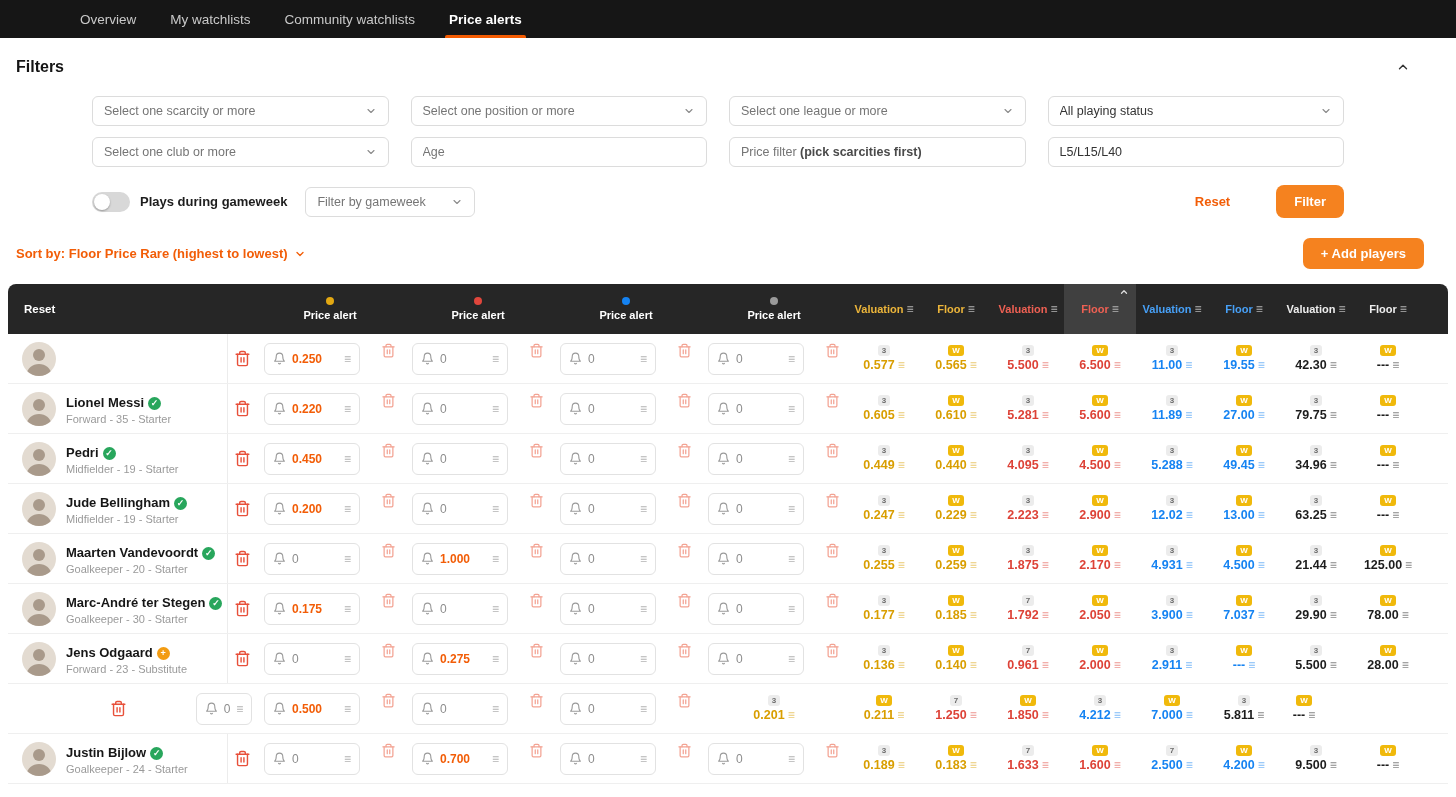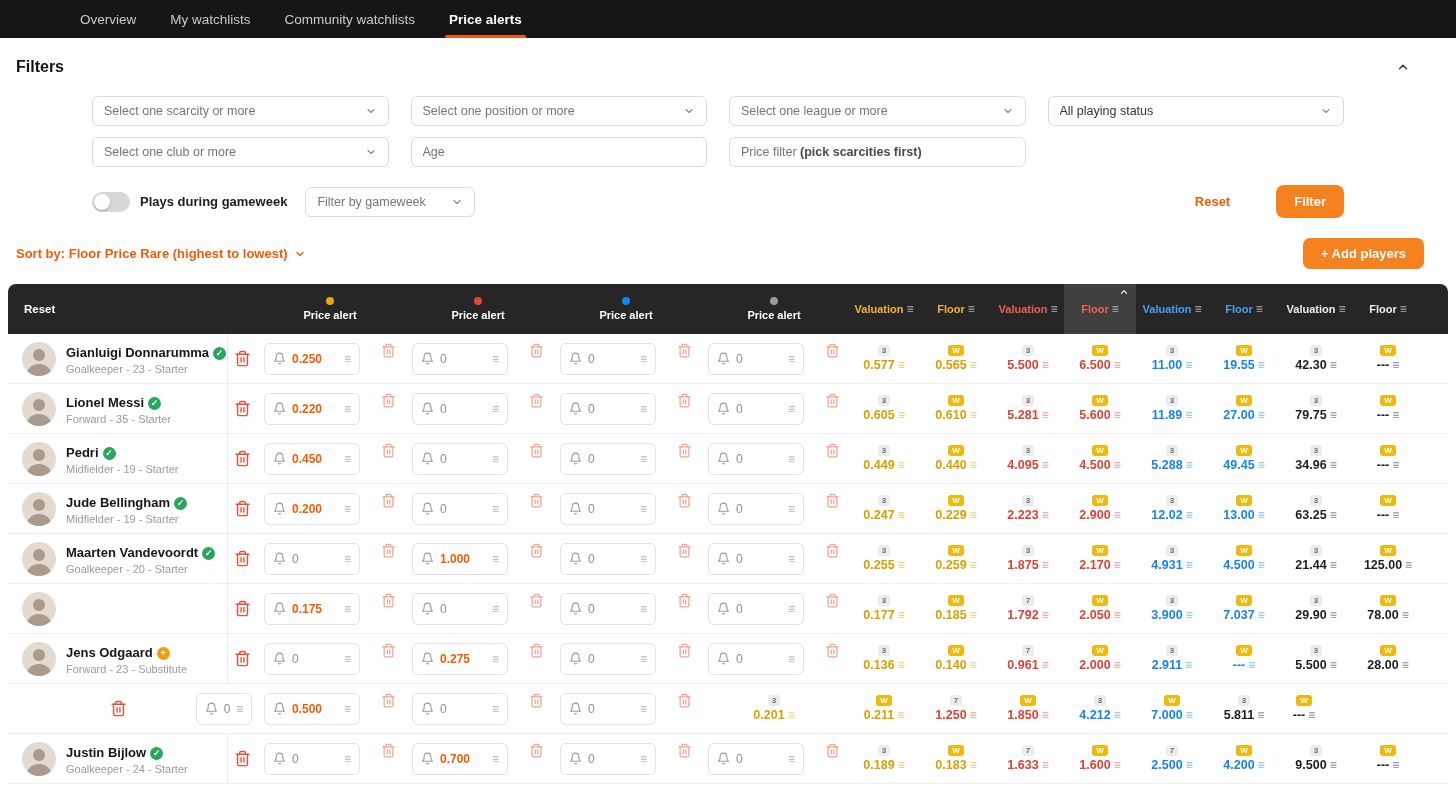--- a/index.html
+++ b/index.html
@@ -145,20 +145,23 @@
             <polyline points="6 9 12 15 18 9"></polyline>
           </svg>
         </span>
     </div>
     <div class="fld">
       <span class="txt">Age</span>
     </div>
     <div class="fld">
       <span class="txt"><span>Price filter </span><span class="bold">(pick scarcities first)</span></span>
     </div>
+    <div class="fld">
+      <span class="txt value">L5/L15/L40</span>
+    </div>
   </div>
 
   <div class="filter-row3">
     <span class="toggle">
         <span class="knob"></span>
       </span>
     <span class="toggle-label">Plays during gameweek</span>
     <div class="fld gw-select">
       <span class="txt">Filter by gameweek</span>
       <span style="display:inline-flex;">
@@ -247,24 +250,20 @@
 
   <div>
       <div class="grid-row trow">
     <div class="name-cell">
       <span class="avatar">
         <svg width="34" height="34" viewBox="0 0 34 34">
               <circle cx="17" cy="13" r="6" fill="#a99a8b"></circle>
               <path d="M4 34c1-8 6.5-12 13-12s12 4 13 12z" fill="#a99a8b"></path>
             </svg>
       </span>
-      <span class="nm-wrap">
-        <span class="nm"><span>Gianluigi Donnarumma</span><span class="status st-check">✓</span></span>
-        <div class="meta">Goalkeeper - 23 - Starter</div>
-      </span>
     </div>
 
     <div class="rowtrash">
       <button class="trash big">
         <svg viewBox="0 0 24 24" fill="none" stroke="currentColor" stroke-width="2" stroke-linecap="round" stroke-linejoin="round">
               <polyline points="3 6 5 6 21 6"></polyline>
               <path d="M19 6v14a2 2 0 0 1-2 2H7a2 2 0 0 1-2-2V6m3 0V4a2 2 0 0 1 2-2h4a2 2 0 0 1 2 2v2"></path>
               <line x1="10" y1="11" x2="10" y2="17"></line>
               <line x1="14" y1="11" x2="14" y2="17"></line>
             </svg>
@@ -1037,20 +1036,24 @@
     </div>
   </div>
       <div class="grid-row trow">
     <div class="name-cell">
       <span class="avatar">
         <svg width="34" height="34" viewBox="0 0 34 34">
               <circle cx="17" cy="13" r="6" fill="#a99a8b"></circle>
               <path d="M4 34c1-8 6.5-12 13-12s12 4 13 12z" fill="#a99a8b"></path>
             </svg>
       </span>
+      <span class="nm-wrap">
+        <span class="nm"><span>Marc-André ter Stegen</span><span class="status st-check">✓</span></span>
+        <div class="meta">Goalkeeper - 30 - Starter</div>
+      </span>
     </div>
 
     <div class="rowtrash">
       <button class="trash big">
         <svg viewBox="0 0 24 24" fill="none" stroke="currentColor" stroke-width="2" stroke-linecap="round" stroke-linejoin="round">
               <polyline points="3 6 5 6 21 6"></polyline>
               <path d="M19 6v14a2 2 0 0 1-2 2H7a2 2 0 0 1-2-2V6m3 0V4a2 2 0 0 1 2-2h4a2 2 0 0 1 2 2v2"></path>
               <line x1="10" y1="11" x2="10" y2="17"></line>
               <line x1="14" y1="11" x2="14" y2="17"></line>
             </svg>

